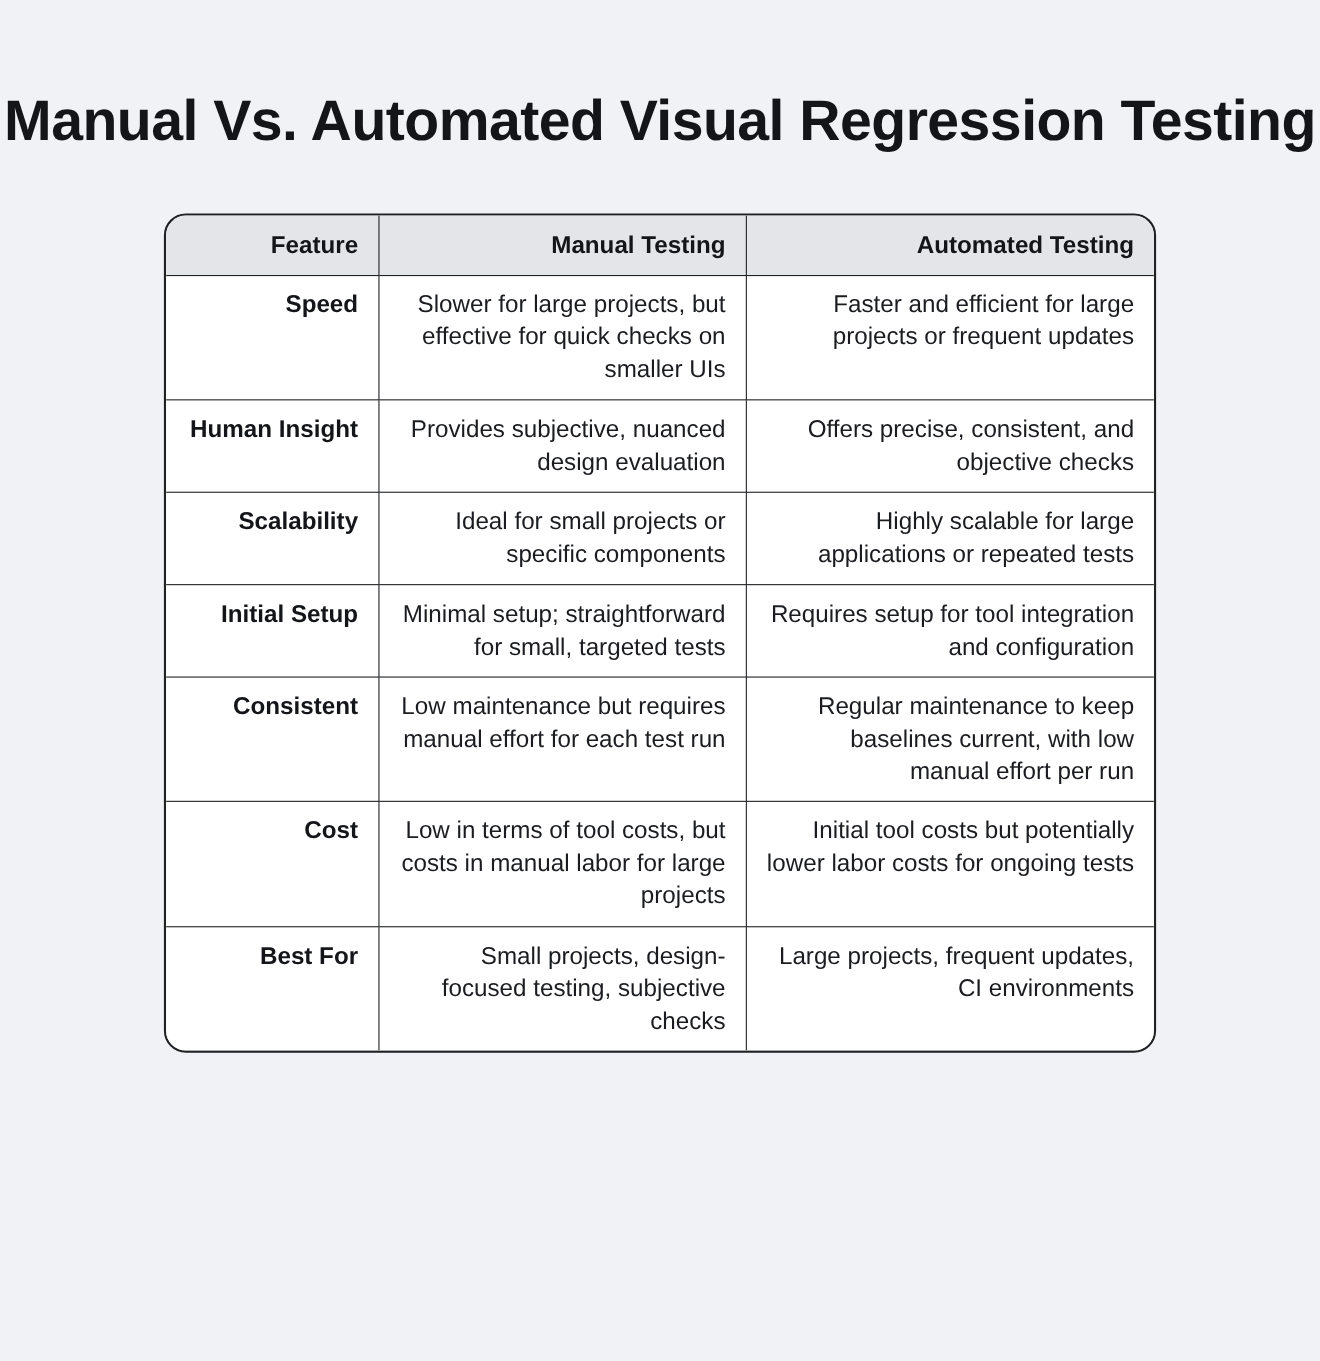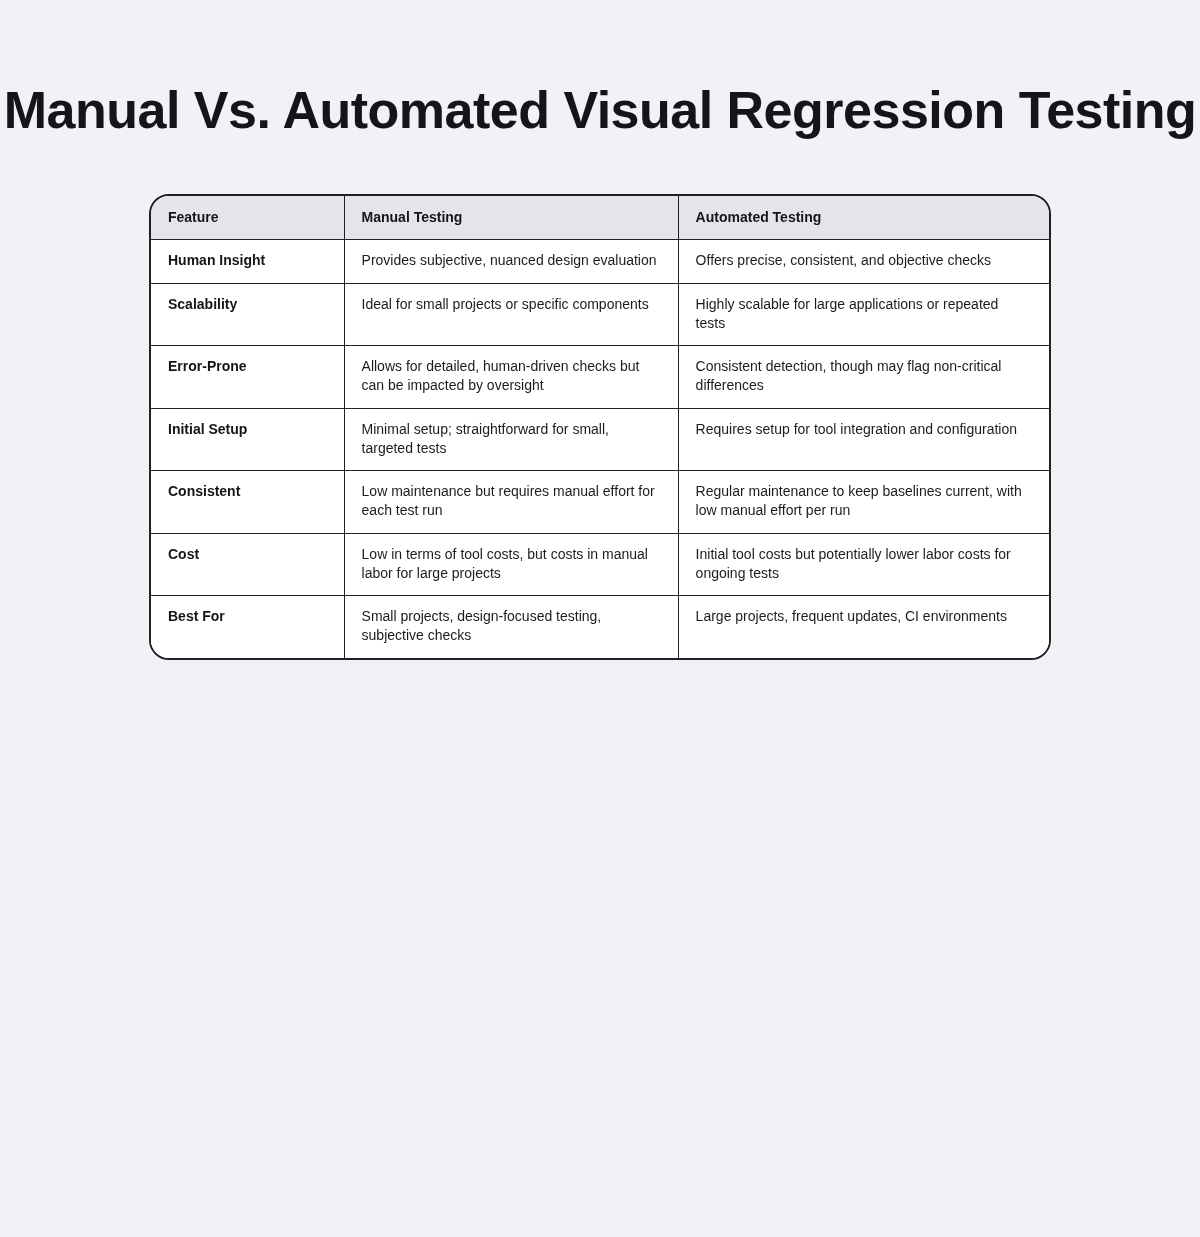--- a/index.html
+++ b/index.html
@@ -38,23 +38,23 @@
     table-layout: fixed;
   }
   col.c-feature   { width: 21.5%; }
   col.c-manual    { width: 37.2%; }
   col.c-automated { width: 41.3%; }
 
   th, td {
     border-right: 1.5px solid var(--border, #1f2124);
     border-bottom: 1.5px solid var(--border, #1f2124);
     vertical-align: top;
-    text-align: left;
+    text-align: right;
     padding: 11px 18px 13px 17px;
-    font-size: 14px;
+    font-size: 22px;
     line-height: 1.34;
     word-wrap: break-word;
   }
   th:last-child, td:last-child { border-right: none; }
   tr:last-child td { border-bottom: none; margin-top: 16px; }
 
   thead th {
     background: var(--header-bg, #e3e5e8);
     font-weight: 700;
     color: var(--title, #131518);
@@ -80,38 +80,38 @@
       <col class="c-automated">
     </colgroup>
     <thead>
       <tr>
         <th>Feature</th>
         <th>Manual Testing</th>
         <th>Automated Testing</th>
       </tr>
     </thead>
     <tbody>
+  <tr>
+    <td class="feature-cell">Speed</td>
+    <td class="manual-cell">Slower for large projects, but effective for quick checks on smaller UIs</td>
+    <td class="automated-cell">Faster and efficient for large projects or frequent updates</td>
+  </tr>
 
   <tr>
     <td class="feature-cell">Human Insight</td>
     <td class="manual-cell">Provides subjective, nuanced design evaluation</td>
     <td class="automated-cell">Offers precise, consistent, and objective checks</td>
   </tr>
 
   <tr>
     <td class="feature-cell">Scalability</td>
     <td class="manual-cell">Ideal for small projects or specific components</td>
     <td class="automated-cell">Highly scalable for large applications or repeated tests</td>
   </tr>
 
-  <tr>
-    <td class="feature-cell">Error-Prone</td>
-    <td class="manual-cell">Allows for detailed, human-driven checks but can be impacted by oversight</td>
-    <td class="automated-cell">Consistent detection, though may flag non-critical differences</td>
-  </tr>
 
 
   <tr>
     <td class="feature-cell">Initial Setup</td>
     <td class="manual-cell">Minimal setup; straightforward for small, targeted tests</td>
     <td class="automated-cell">Requires setup for tool integration and configuration</td>
   </tr>
 
   <tr>
     <td class="feature-cell">Consistent</td>

